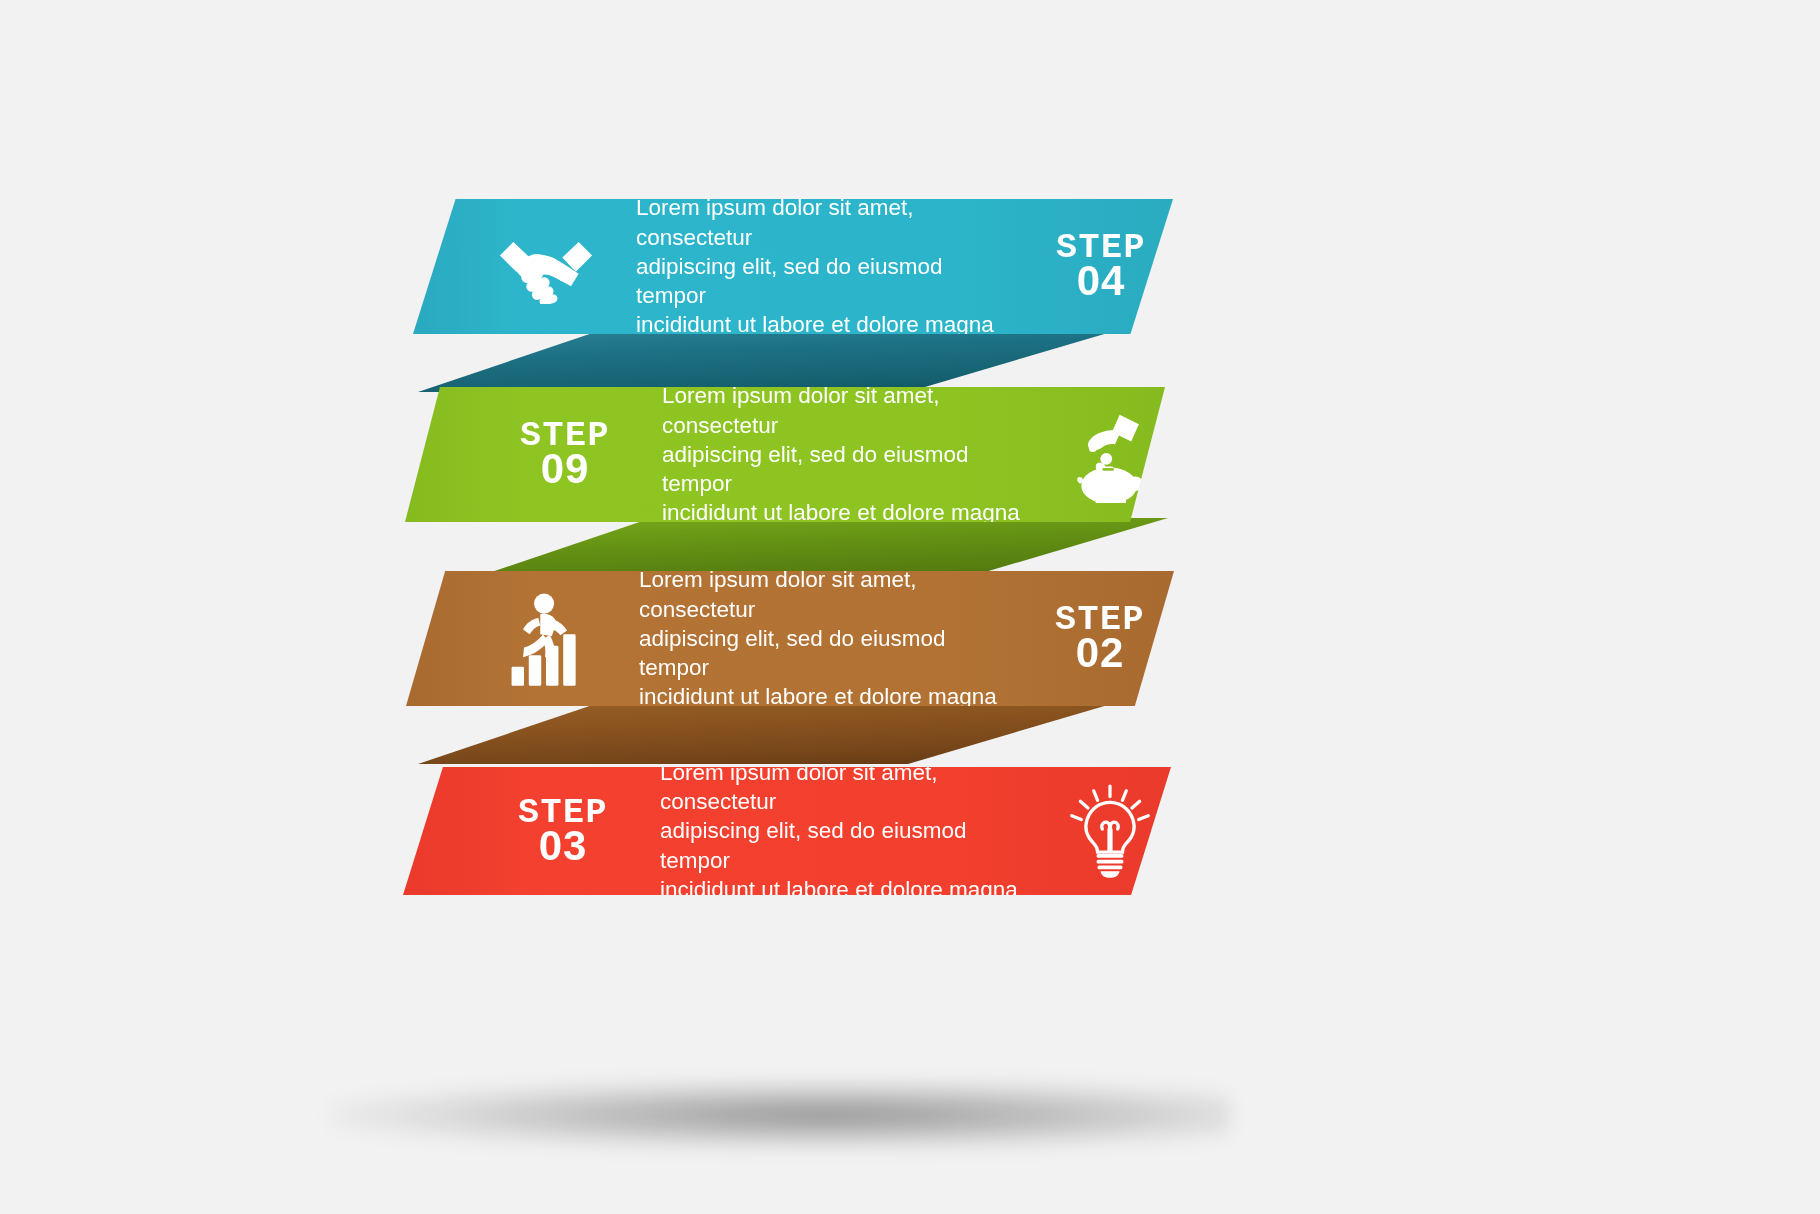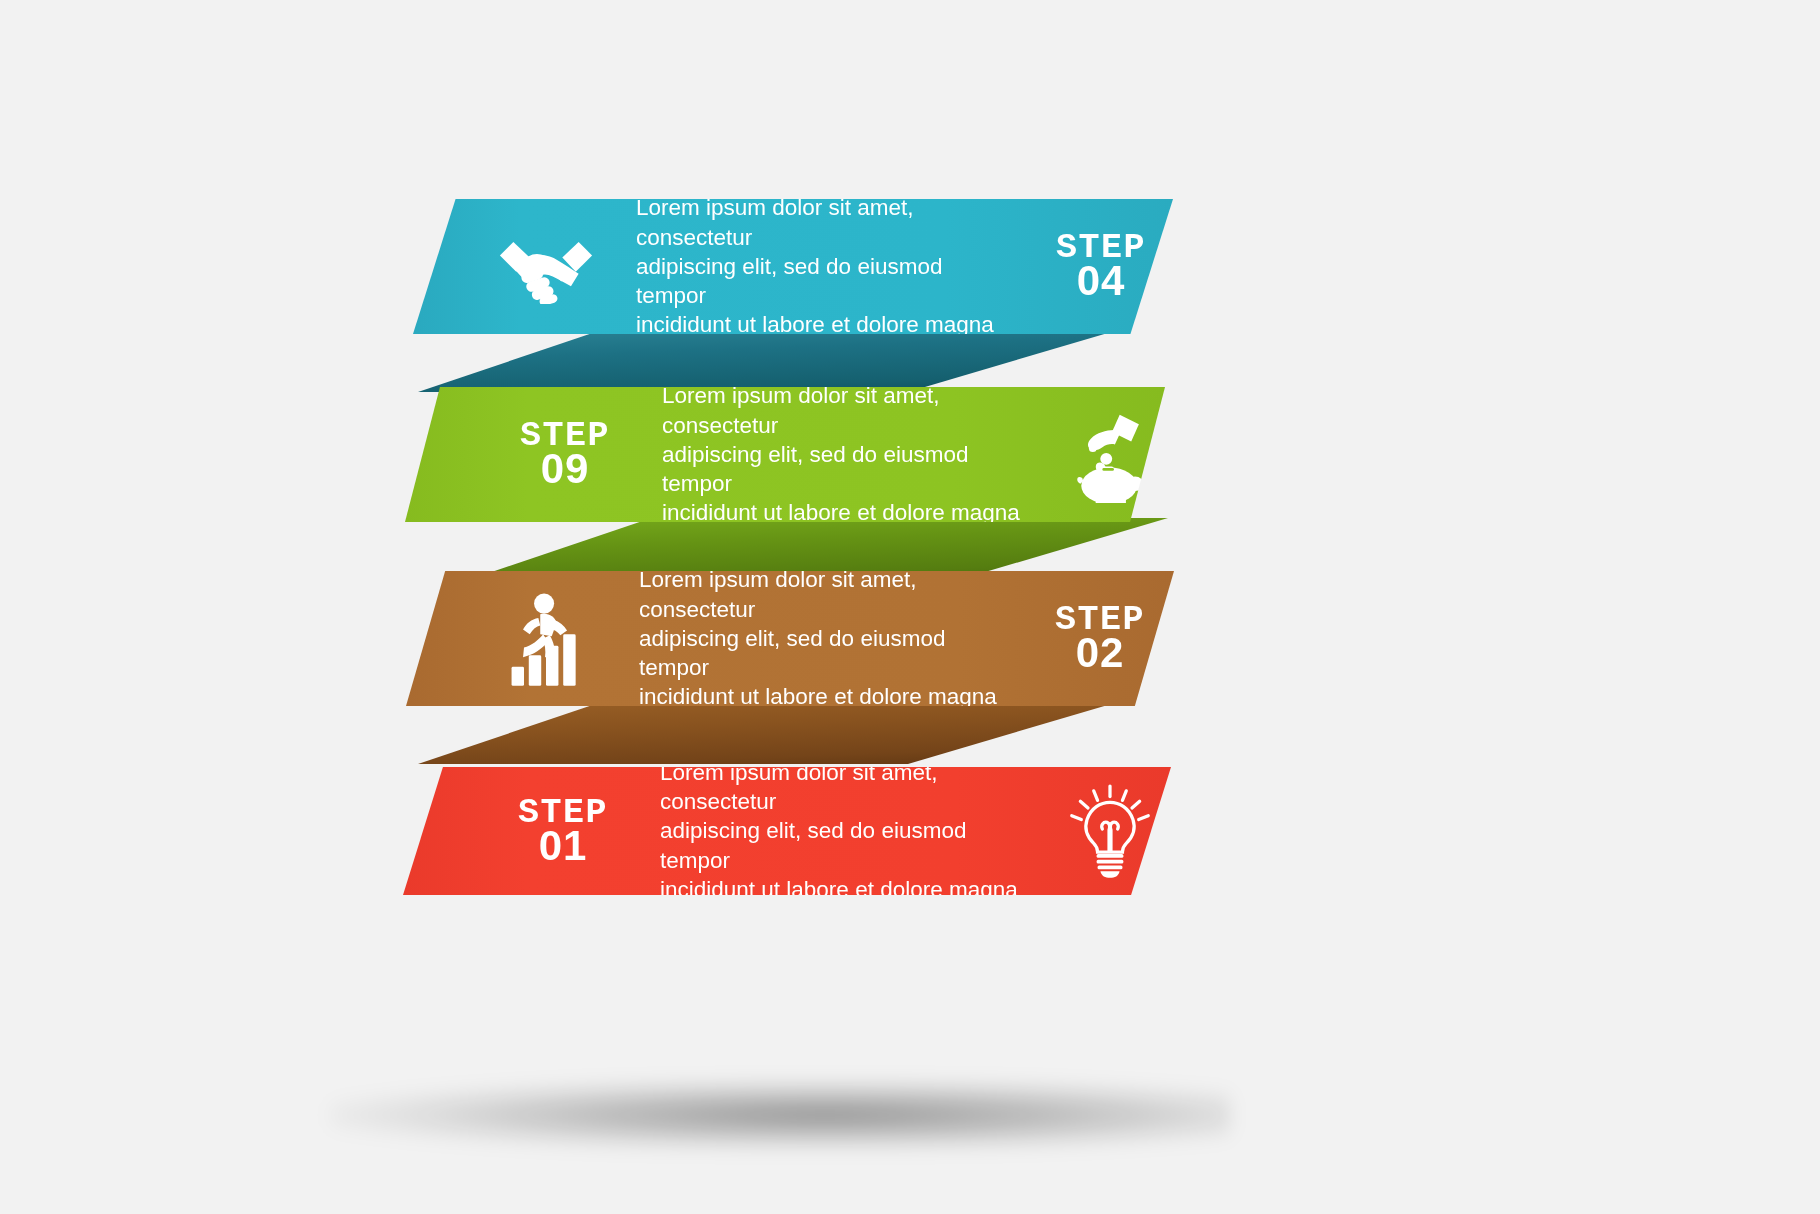--- a/index.html
+++ b/index.html
@@ -230,21 +230,21 @@
     </div>
   </div>
 
   <div class="band" style="left:403px;top:767px;width:768px;height:128px;">
     <div class="band-face" style="background:linear-gradient(90deg,#ea3a2b 0%,#f3402f 16%,#f23f2e 72%,#ea3a2b 100%);
                 clip-path:polygon(5.2% 0%, 100% 0%, 94.8% 100%, 0% 100%);
                 filter:drop-shadow(0 2px 3px rgba(0,0,0,0.12));">
 
       <div class="step-label" style="margin-left:95px;width:130px;">
         <span class="word">STEP</span>
-        <span class="num">01</span>
+        <span class="num">03</span>
       </div>
 
       <div class="body-text" style="margin-left:32px;width:370px;">Lorem ipsum dolor sit amet, consectetur
 adipiscing elit, sed do eiusmod tempor
 incididunt ut labore et dolore magna</div>
 
       <div class="icon-box" style="margin-left:34px;width:92px;height:100px;">
         <svg viewBox="0 0 92 100" width="88" height="96" aria-hidden="true">
           <g stroke="#ffffff" stroke-width="3.4" fill="none" stroke-linecap="round">
 

